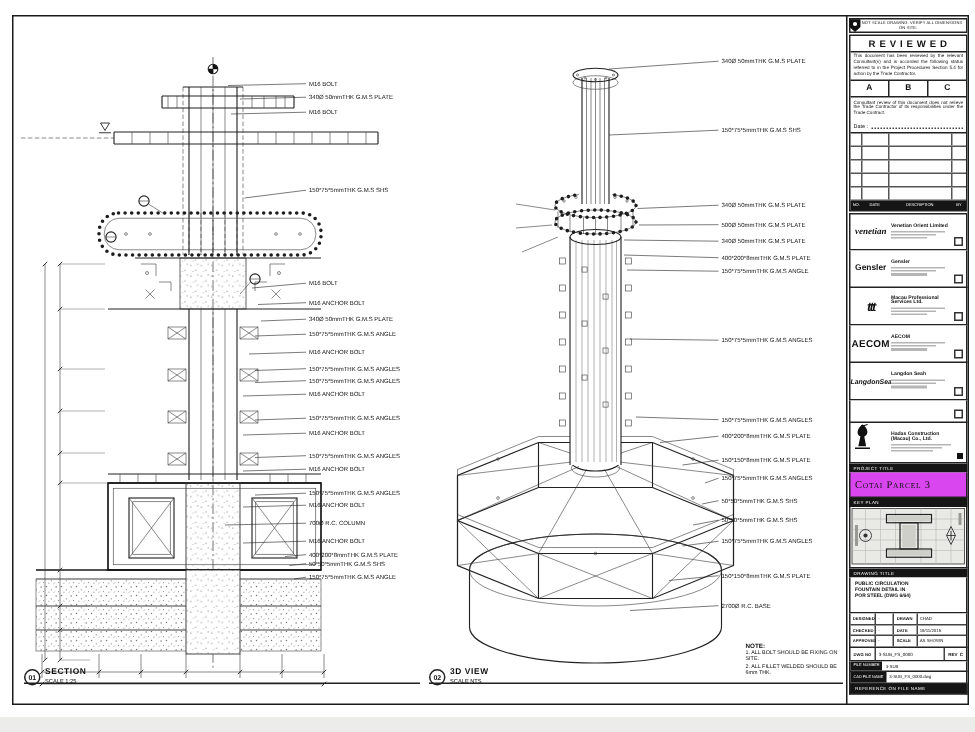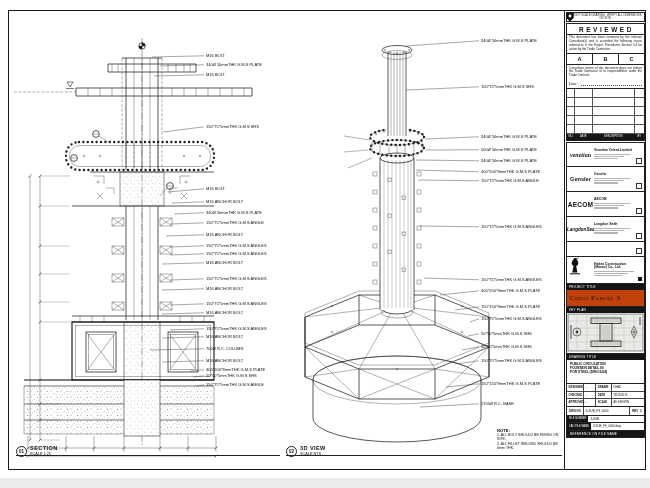--- a/index.html
+++ b/index.html
@@ -80,21 +80,21 @@
   .logo-langdon{font-size:4.6px;font-weight:bold;font-style:italic;}
 
   .empty-row{height:14px;border:0.8px solid #222;border-top:none;position:relative;background:#fff;}
   .contractor{height:26px;border:0.8px solid #222;border-top:none;position:relative;
     display:flex;align-items:center;background:#fff;}
   .black-sq{position:absolute;right:2px;bottom:2px;width:3.8px;height:3.8px;background:#111;}
 
   .black-bar{background:#151515;color:#fff;font-size:3px;display:flex;align-items:center;
     padding-left:3px;height:6px;letter-spacing:0.3px;}
   .cotai-row{height:16px;border:0.8px solid #222;border-top:none;display:flex;align-items:center;
-    justify-content:space-between;padding:0 3px;background:#c2410c;}
+    justify-content:space-between;padding:0 3px;background:#d946ef;}
   .cotai-name{font-family:"Liberation Serif",serif;font-size:7px;letter-spacing:0.5px;
     font-variant:small-caps;}
   .keyplan{height:40px;border:0.8px solid #222;border-top:none;background:#fff;position:relative;}
   .dt-lines{height:20px;border:0.8px solid #222;border-top:none;padding:1.5px 3px;background:#fff;}
   .dt-line{font-size:3.3px;font-weight:bold;line-height:1.35;}
   .fields{border:0.8px solid #222;border-top:none;background:#fff;}
   .f-row{display:flex;border-bottom:0.5px solid #444;height:6.6px;align-items:center;}
   .f-row:last-child{border-bottom:none;}
   .f-k{width:22%;font-size:2.8px;font-weight:bold;padding-left:1.5px;border-right:0.5px solid #444;height:100%;display:flex;align-items:center;box-sizing:border-box;}
   .f-v{width:16%;font-size:2.9px;padding-left:1.5px;border-right:0.5px solid #444;height:100%;display:flex;align-items:center;box-sizing:border-box;}
@@ -531,20 +531,30 @@
           <div class="c-logo logo-gensler">Gensler</div>
           <div class="c-info">
             <div class="c-name">Gensler</div>
             <div class="bar" style="width: 36px;"></div>
             <div class="bar" style="width: 30px;"></div>
             <div class="bar" style="width: 24px;"></div>
           </div>
           <span class="cbx"></span>
         </div>
         <div class="c-row">
+          <div class="c-logo logo-ttt">ttt</div>
+          <div class="c-info">
+            <div class="c-name">Macau Professional Services Ltd.</div>
+            <div class="bar" style="width: 36px;"></div>
+            <div class="bar" style="width: 30px;"></div>
+            <div class="bar" style="width: 24px;"></div>
+          </div>
+          <span class="cbx"></span>
+        </div>
+        <div class="c-row">
           <div class="c-logo logo-aecom">AECOM</div>
           <div class="c-info">
             <div class="c-name">AECOM</div>
             <div class="bar" style="width: 36px;"></div>
             <div class="bar" style="width: 30px;"></div>
             <div class="bar" style="width: 24px;"></div>
           </div>
           <span class="cbx"></span>
         </div>
         <div class="c-row">

